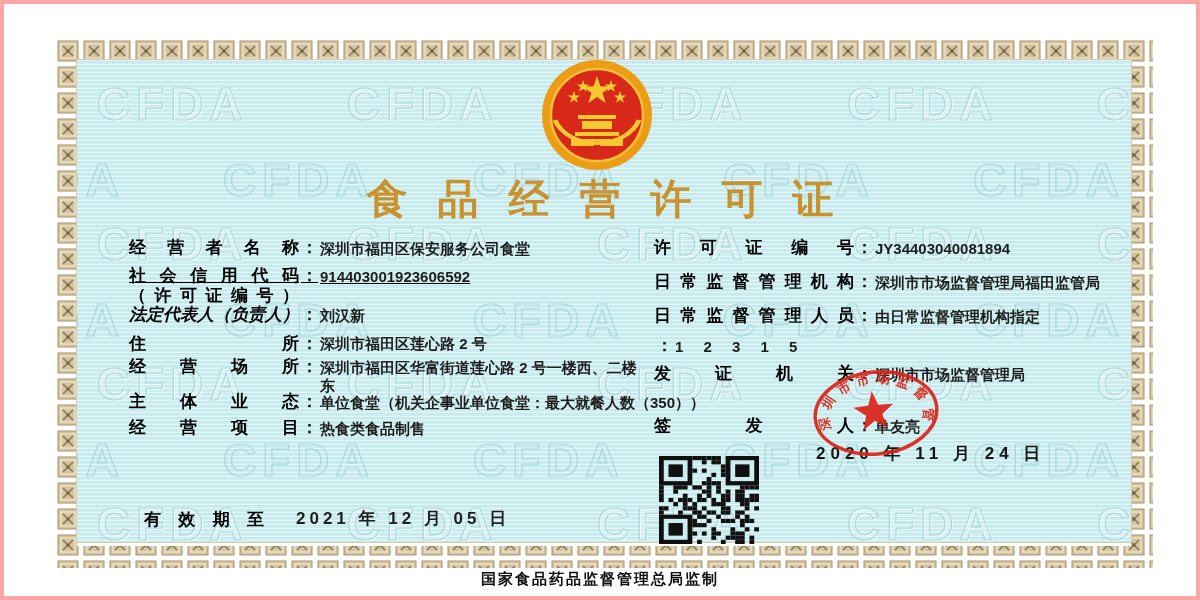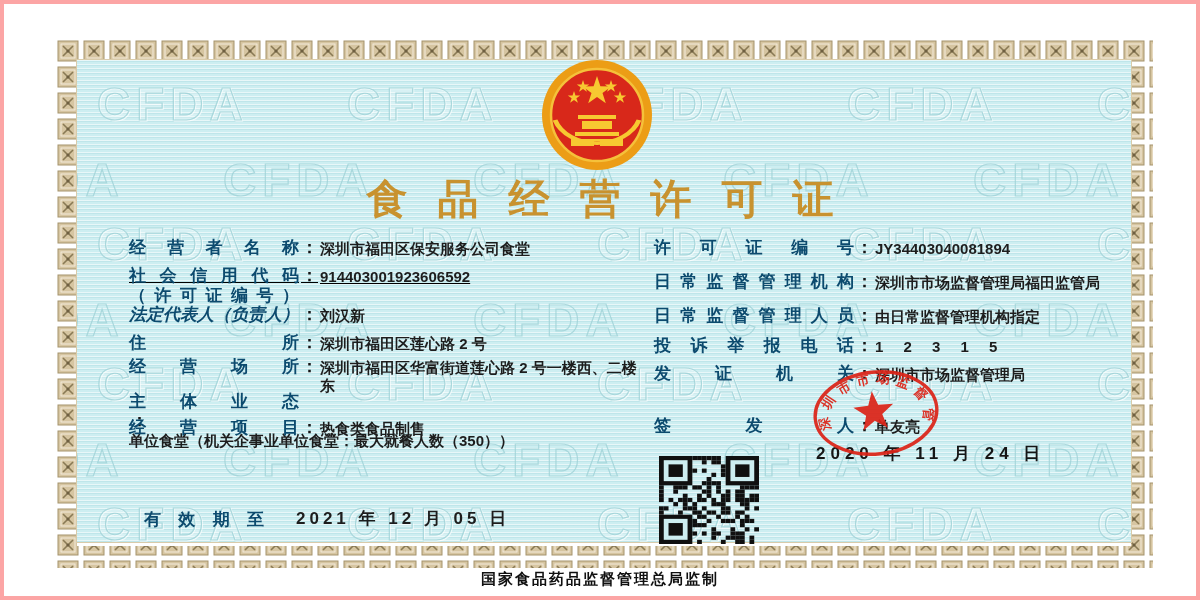--- a/index.html
+++ b/index.html
@@ -22,21 +22,21 @@
   .layer { position:absolute; inset:0; z-index:4; }
 
   .emblem { position:absolute; left:533px; top:54px; }
 
   .cert-title { position:absolute; left:0; top:168px; width:100%; text-align:center;
                 font-family:"Liberation Serif","DejaVu Serif",serif;
                 font-size:41px; font-weight:700; color:#c8922f;
                 letter-spacing:30px; padding-left:30px; }
 
   .row { position:absolute; display:flex; align-items:flex-start; white-space:nowrap; }
-  .lbl { display:inline-block; font-weight:700; color:#0c4a6e; font-size:17px;
+  .lbl { display:inline-block; font-weight:700; color:#000000; font-size:17px;
          text-align:justify; text-align-last:justify; line-height:19px; }
   .w170 { width:170px; }
   .w200 { width:200px; }
   .wauto { text-align:left; text-align-last:auto;font-style:italic; }
   .colon { font-weight:700; color:#151515; font-size:17px; line-height:19px; margin:0 2px; }
   .val { font-weight:700; color:#1d1d1d; font-size:15px; line-height:18px; padding-top:2px; }
   .val.wrap { white-space:normal; max-width:330px; }
   .sublabel { position:absolute; }
 
   .issue-date { position:absolute; left:812px; top:438px; font-size:17px; font-weight:700;
@@ -121,33 +121,33 @@
     <div class="row sublabel" style="left:125px; top:282px;">
       <span class="lbl w170">（许可证编号）</span>
     </div>
 
     <div class="row" style="left:125px; top:301px;">
       <span class="lbl wauto">法定代表人（负责人）</span>
       <span class="colon">：</span>
       <span class="val">刘汉新</span>
     </div>
 
-    <div class="row" style="left:125px; top:329px;">
+    <div class="row" style="left:125px; top:329px;align-items:center;">
       <span class="lbl w170">住所</span>
       <span class="colon">：</span>
       <span class="val">深圳市福田区莲心路 2 号</span>
     </div>
 
     <div class="row" style="left:125px; top:353px;">
       <span class="lbl w170">经营场所</span>
       <span class="colon">：</span>
       <span class="val wrap">深圳市福田区华富街道莲心路 2 号一楼西、二楼东</span>
     </div>
 
-    <div class="row" style="left:125px; top:388px;flex-direction:column;">
+    <div class="row" style="left:125px; top:388px;">
       <span class="lbl w170">主体业态</span>
       <span class="colon">：</span>
       <span class="val">单位食堂（机关企事业单位食堂：最大就餐人数（350））</span>
     </div>
 
     <div class="row" style="left:125px; top:414px;">
       <span class="lbl w170">经营项目</span>
       <span class="colon">：</span>
       <span class="val">热食类食品制售</span>
     </div>
@@ -164,21 +164,20 @@
       <span class="val">深圳市市场监督管理局福田监管局</span>
     </div>
 
     <div class="row" style="left:650px; top:302px;">
       <span class="lbl w200">日常监督管理人员</span>
       <span class="colon">：</span>
       <span class="val">由日常监督管理机构指定</span>
     </div>
 
     <div class="row" style="left:650px; top:332px;">
-      <span class="lbl w200">投诉举报电话</span>
       <span class="colon">：</span>
       <span class="val spaced">1 2 3 1 5</span>
     </div>
 
     <div class="row" style="left:650px; top:360px;">
       <span class="lbl w200">发证机关</span>
       <span class="colon">：</span>
       <span class="val">深圳市市场监督管理局</span>
     </div>
 

